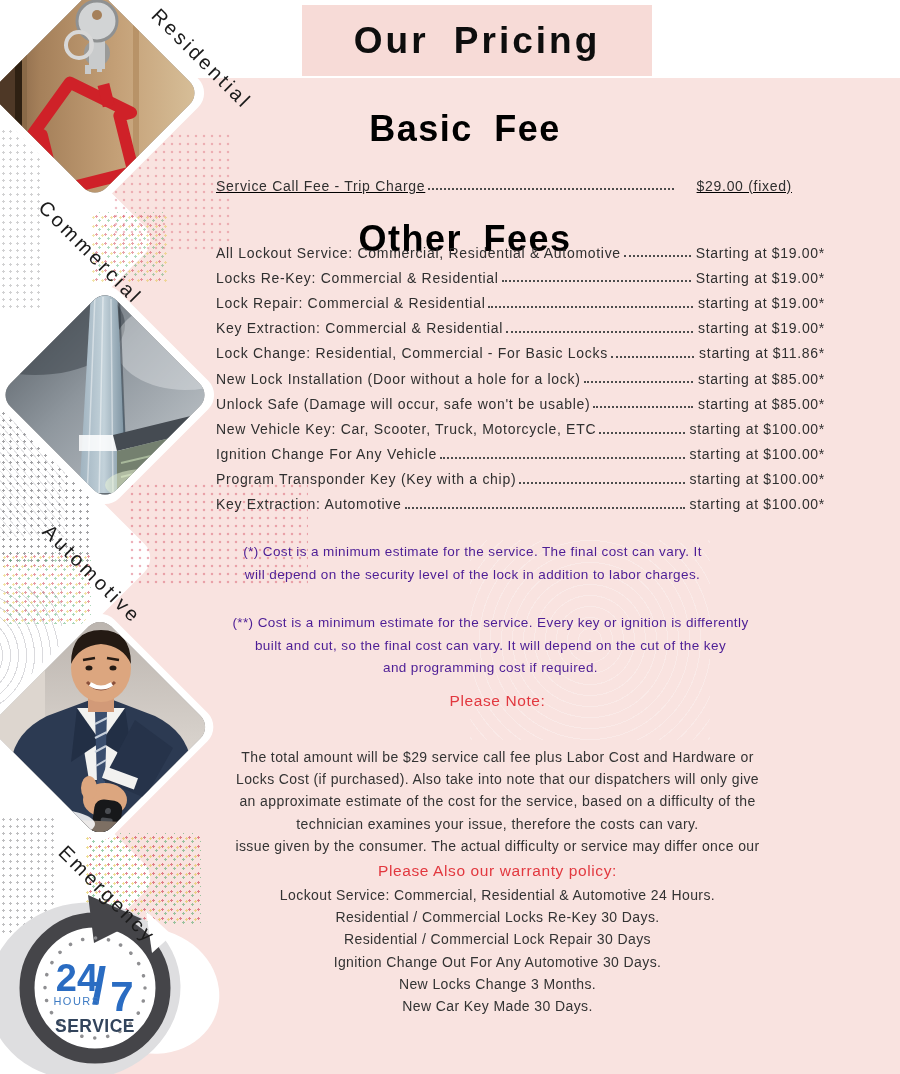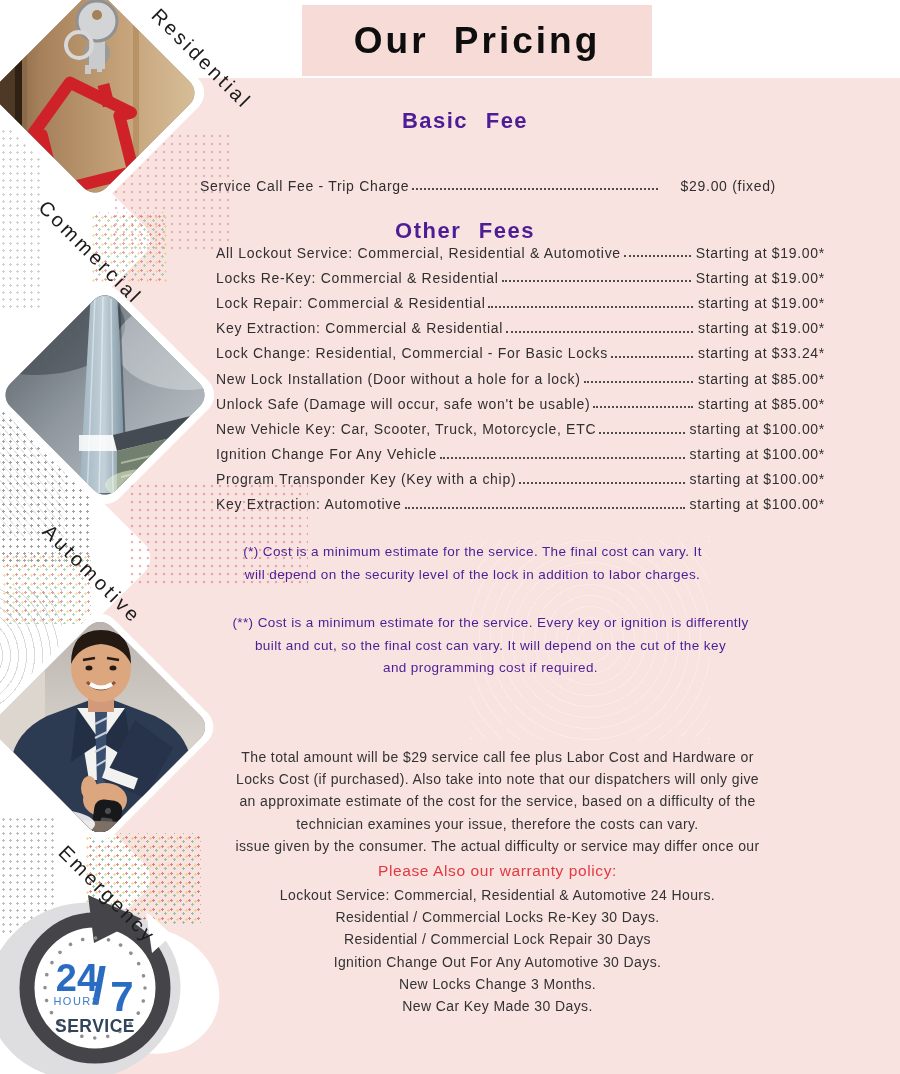--- a/index.html
+++ b/index.html
@@ -15,29 +15,29 @@
   .title-box h1 { font-size:37px; font-weight:bold; color:#0e0e0e; letter-spacing:3px; word-spacing:12px; }
 
   .diamond { position:absolute; transform:rotate(45deg); }
   .white-d { background:#ffffff; border-radius:20px; }
   .img-d   { border-radius:16px; overflow:hidden; background:#888; }
   .img-d .inner { position:absolute; left:50%; top:50%; transform:translate(-50%,-50%) rotate(-45deg); }
 
   .diag-label { position:absolute; transform:rotate(45deg); transform-origin:0 0;
                 font-size:20px; letter-spacing:3px; color:#1b1b1b; white-space:nowrap; z-index:7; }
 
-  .heading { position:absolute; text-align:center; font-weight:bold; color:#4c1d95;
-             font-size:22px; letter-spacing:1.5px; word-spacing:10px; z-index:6; }
+  .heading { position:absolute; text-align:center; font-weight:bold; color:#000000;
+             font-size:36px; letter-spacing:1.5px; word-spacing:10px; z-index:6; }
 
   .fee-row { display:flex; align-items:flex-end; font-size:14px; color:#2f2f2f; letter-spacing:0.7px; }
   .fee-row .lbl { white-space:nowrap; }
   .fee-row .leader { flex:1; border-bottom:2px dotted #4c4c4c; margin:0 5px 4px 3px; min-width:12px; }
   .fee-row .prc { white-space:nowrap; }
 
-  .basic-row-wrap { position:absolute; left:200px; top:178px; width:576px; z-index:6; }
+  .basic-row-wrap { position:absolute; left:216px; top:178px; width:576px; z-index:6;text-decoration:underline; }
   .fees-wrap { position:absolute; left:216px; top:240px; width:609px; z-index:6; }
   .fees-wrap .fee-row { height:25.2px; align-items:center;text-align:center; }
   .fees-wrap .fee-row .leader { align-self:flex-end; margin-bottom:8px; }
 
   .note-block { position:absolute; text-align:center; color:#4c1d95; font-size:13.5px;
                 line-height:22.5px; letter-spacing:0.4px; z-index:6; }
   .para-block { position:absolute; text-align:center; color:#333; font-size:14px;
                 line-height:22.2px; letter-spacing:0.4px; z-index:6; }
   .red-head { position:absolute; text-align:center; color:var(--accent-red,#e2383f);
               font-size:15.5px; letter-spacing:0.6px; z-index:6; }
@@ -242,21 +242,21 @@
         <span class="prc">starting at $19.00*</span>
       </div>
     <div class="fee-row">
         <span class="lbl">Key Extraction: Commercial &amp; Residential</span>
         <span class="leader"></span>
         <span class="prc">starting at $19.00*</span>
       </div>
     <div class="fee-row">
         <span class="lbl">Lock Change: Residential, Commercial - For Basic Locks</span>
         <span class="leader"></span>
-        <span class="prc">starting at $33.24*</span>
+        <span class="prc">starting at $11.86*</span>
       </div>
     <div class="fee-row">
         <span class="lbl">New Lock Installation (Door without a hole for a lock)</span>
         <span class="leader"></span>
         <span class="prc">starting at $85.00*</span>
       </div>
     <div class="fee-row">
         <span class="lbl">Unlock Safe (Damage will occur, safe won't be usable)</span>
         <span class="leader"></span>
         <span class="prc">starting at $85.00*</span>
@@ -286,20 +286,21 @@
   <div class="note-block" style="left:190px; top:541px; width:565px;">
     <div>(*) Cost is a minimum estimate for the service. The final cost can vary. It</div>
     <div>will depend on the security level of the lock in addition to labor charges.</div>
   </div>
   <div class="note-block" style="left:198px; top:612px; width:585px;">
     <div>(**) Cost is a minimum estimate for the service. Every key or ignition is differently</div>
     <div>built and cut, so the final cost can vary. It will depend on the cut of the key</div>
     <div>and programming cost if required.</div>
   </div>
 
+  <div class="red-head" style="left:210px; top:692px; width:575px;">Please Note:</div>
   <div class="para-block" style="left:205px; top:714px; width:585px;margin-top:32px;">
     <div>The total amount will be $29 service call fee plus Labor Cost and Hardware or</div>
     <div>Locks Cost (if purchased). Also take into note that our dispatchers will only give</div>
     <div>an approximate estimate of the cost for the service, based on a difficulty of the</div>
     <div>technician examines your issue, therefore the costs can vary.</div>
     <div>issue given by the consumer. The actual difficulty or service may differ once our</div>
   </div>
 
   <div class="red-head" style="left:210px; top:862px; width:575px;">Please Also our warranty policy:</div>
   <div class="para-block" style="left:210px; top:884px; width:575px;">

